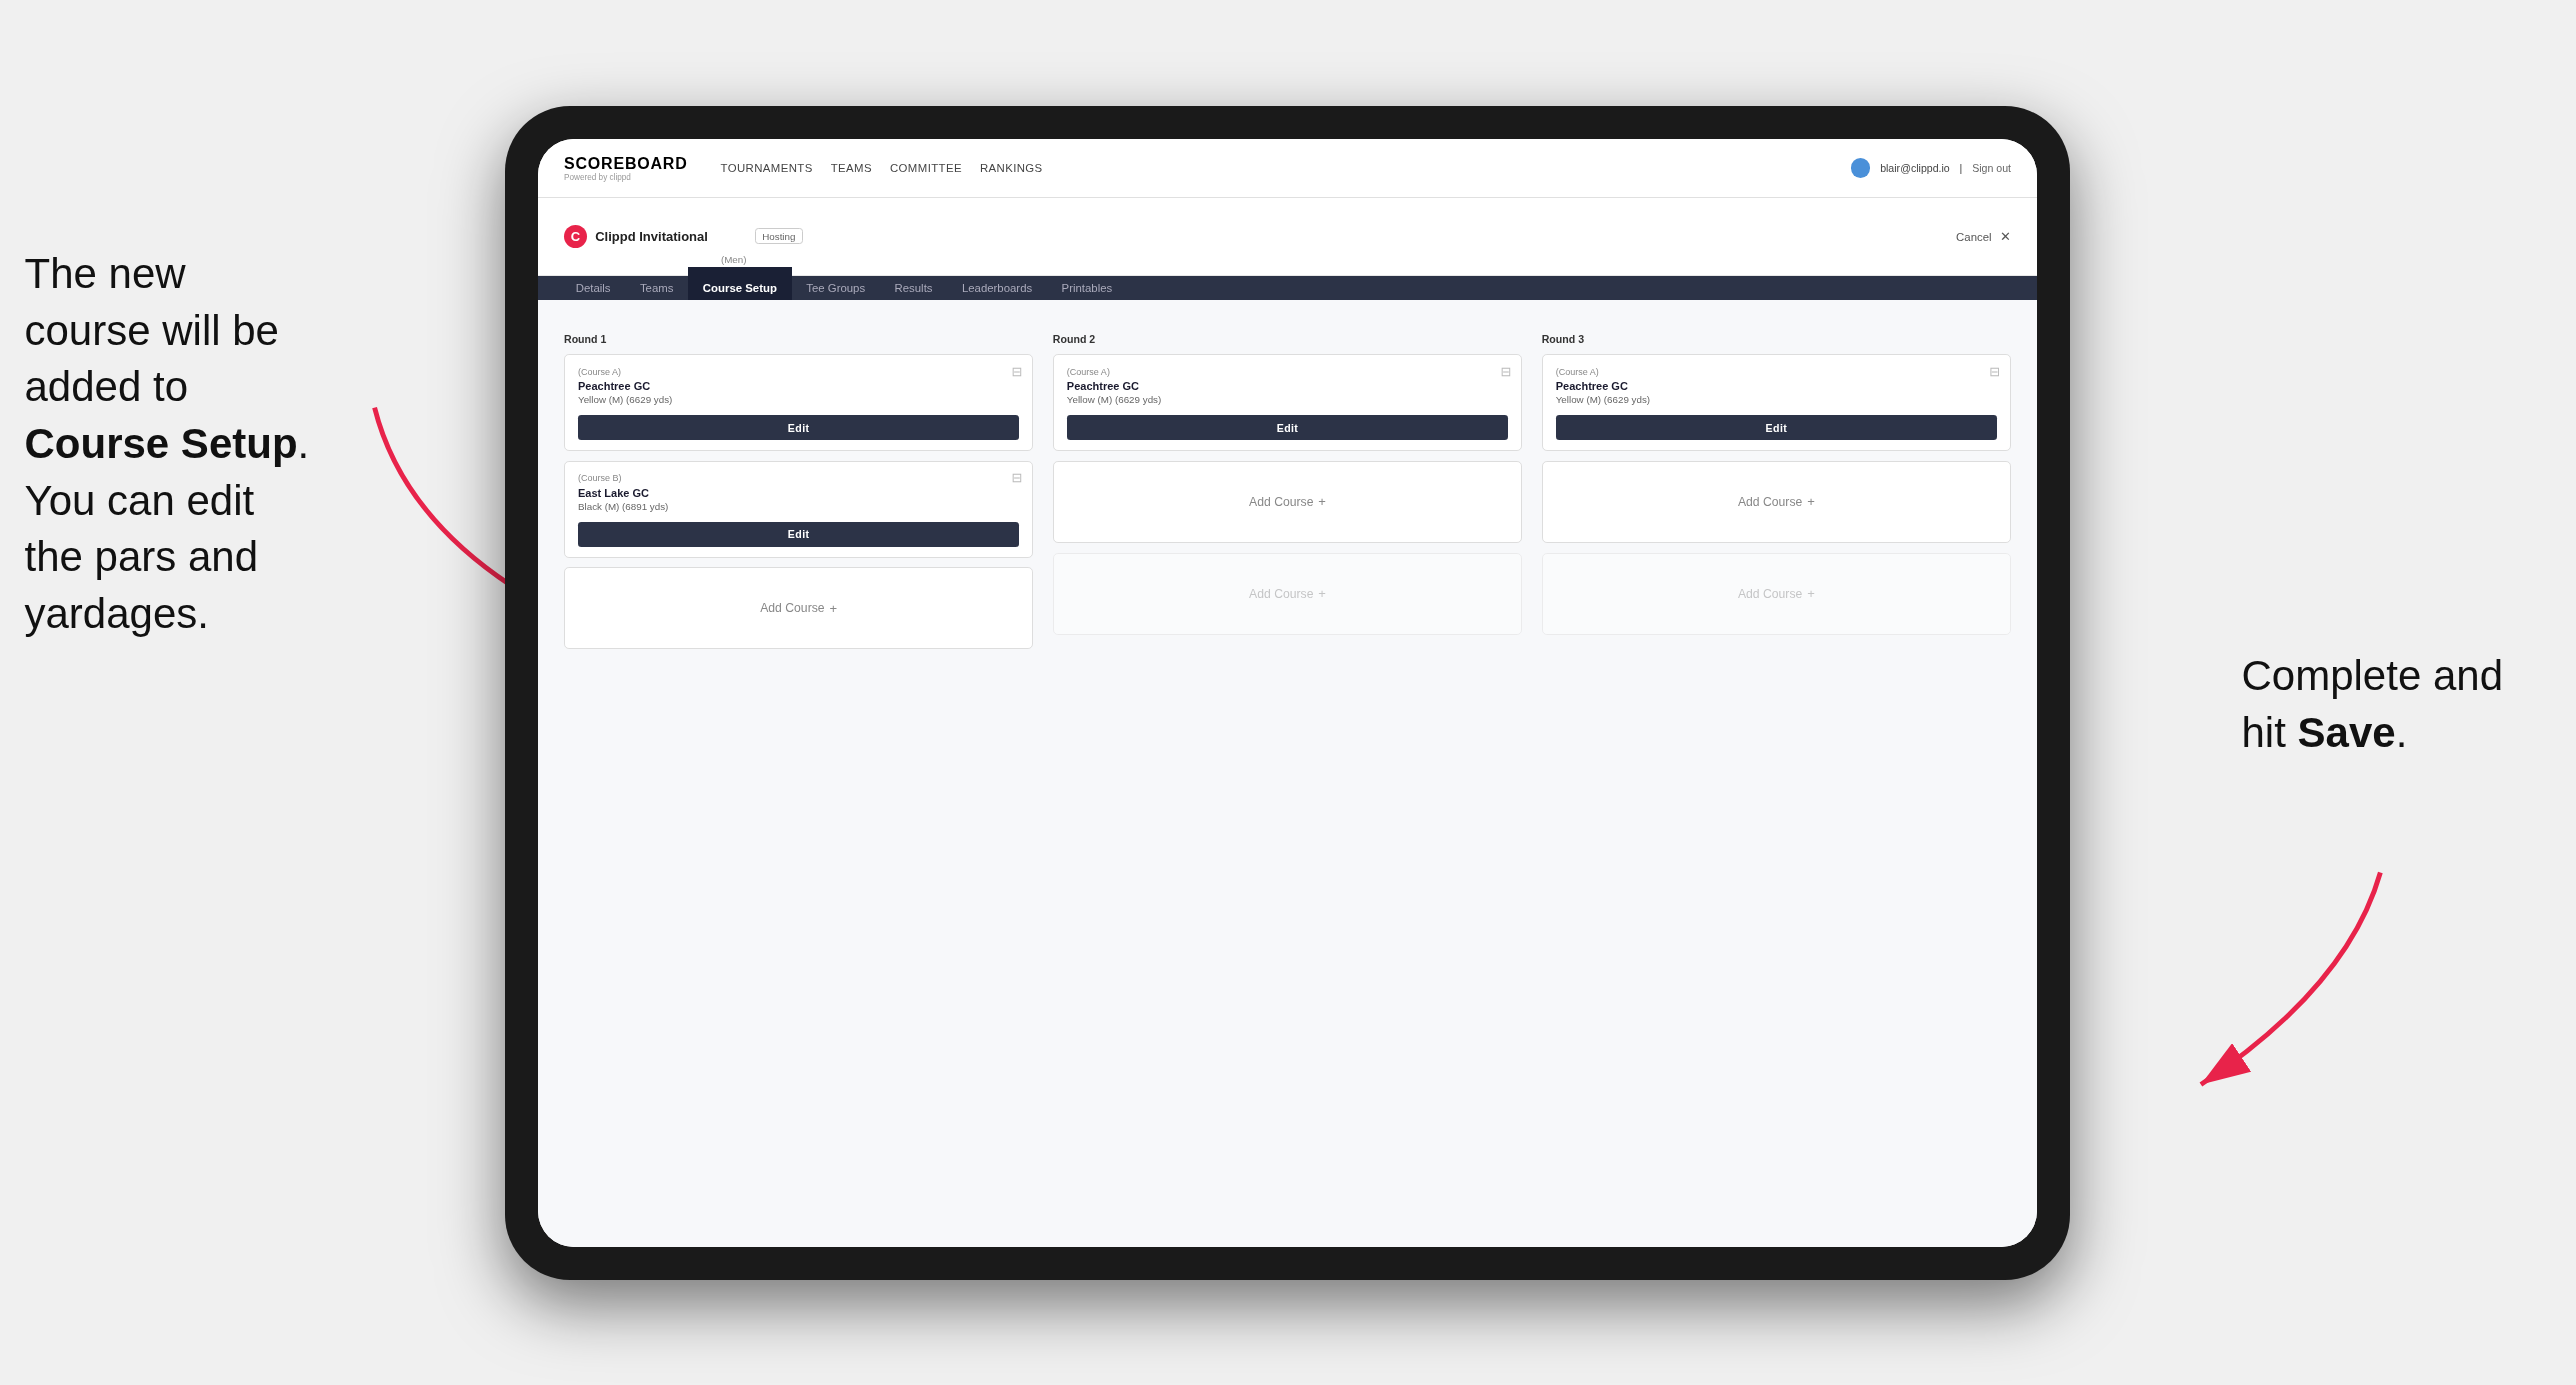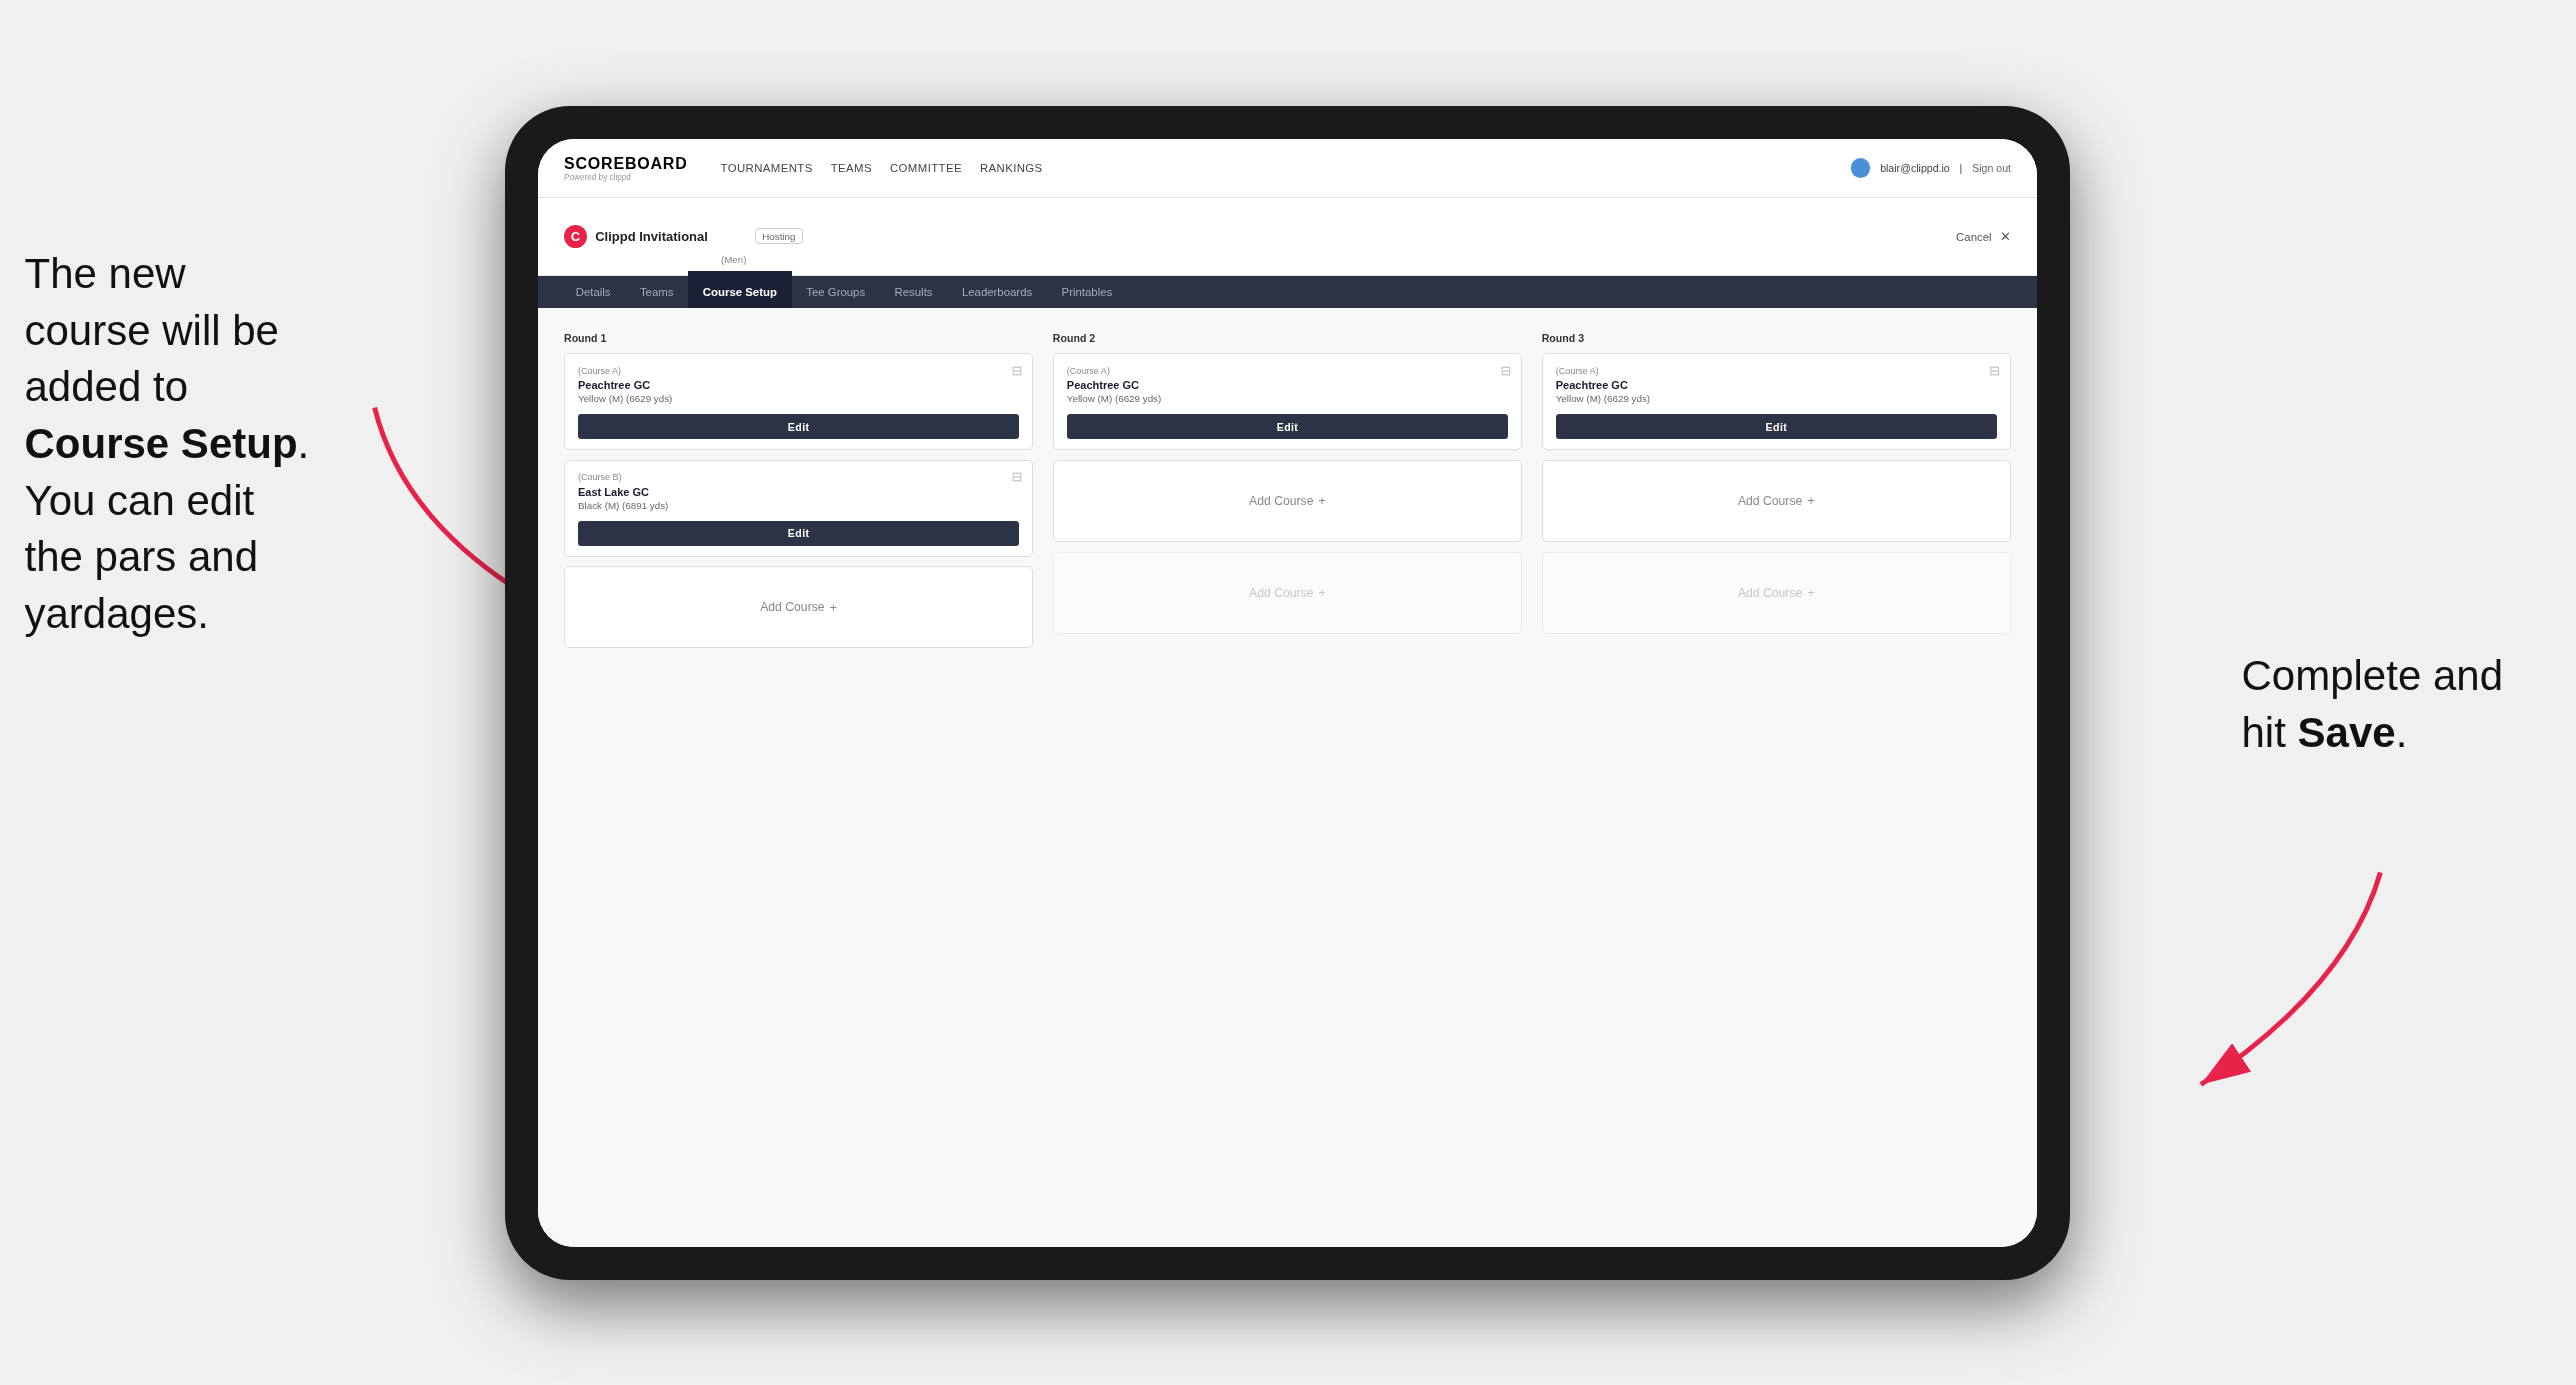--- a/index.html
+++ b/index.html
@@ -181,21 +181,21 @@
       cursor: pointer;
     }
 
     
     .tab-bar {
       background: #2c3347;
       display: flex;
       align-items: center;
       padding: 0 23px;
       flex-shrink: 0;
-      height: 32px;
+      height: 24px;
     }
 
     .tab-item {
       font-size: 11.4px;
       color: #aab;
       padding: 0 14.7px;
       height: 42px;
       display: flex;
       align-items: center;
       cursor: pointer;
@@ -204,21 +204,21 @@
     .tab-item.active {
       color: #fff;
       background: #1a2035;
       font-weight: 600;
     }
 
     
     .main-content {
       flex: 1;
       background: #f7f8fa;
-      padding: 24px 26px;
+      padding: 33px 26px;
       overflow: auto;
     }
 
     .rounds-grid {
       display: grid;
       grid-template-columns: repeat(3, 1fr);
       gap: 19.6px;
     }
 
     .round-column {

